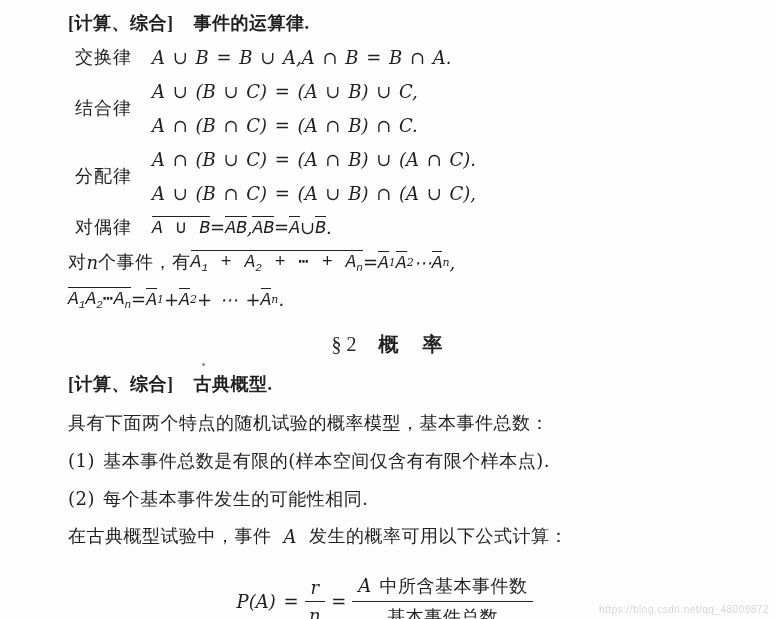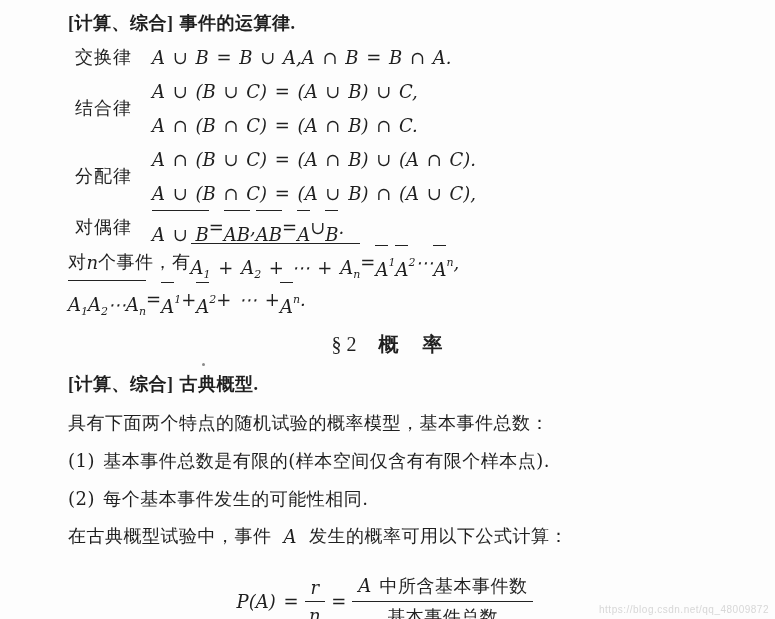--- a/index.html
+++ b/index.html
@@ -20,42 +20,43 @@
     font-size:18px;
   }
   .line{
     display:flex;
     align-items:center;
     height:34px;
     margin:0;
     white-space:nowrap;
   }
   .tagline{font-weight:bold;letter-spacing:.5px;}
-  .tagline .rest{margin-left:6px;}
+  .tagline .rest{margin-left:20px;}
   .law{display:flex;align-items:center;}
   .law-label{
     flex:0 0 84px;
     box-sizing:border-box;
     padding-left:7px;
     letter-spacing:1px;
     height:34px;
     display:flex;align-items:center;
   }
   .law-lines{flex:1;}
   .math{
     font-family:"DejaVu Serif","Liberation Serif",serif;
     word-spacing:2px;
   }
   .va{font-style:italic;}
   .cn{font-style:normal;letter-spacing:.5px;}
   .ol{
     display:inline-block;
     border-top:1.4px solid #222;
-    padding-top:14px;
+    padding-top:2px;
     line-height:1.1;
+    font-family:Liberation Mono, monospace;
   }
   .sub{
     font-size:11px;
     vertical-align:-4px;
     letter-spacing:0;
   }
   .frac{
     display:inline-block;
     vertical-align:middle;
     text-align:center;

